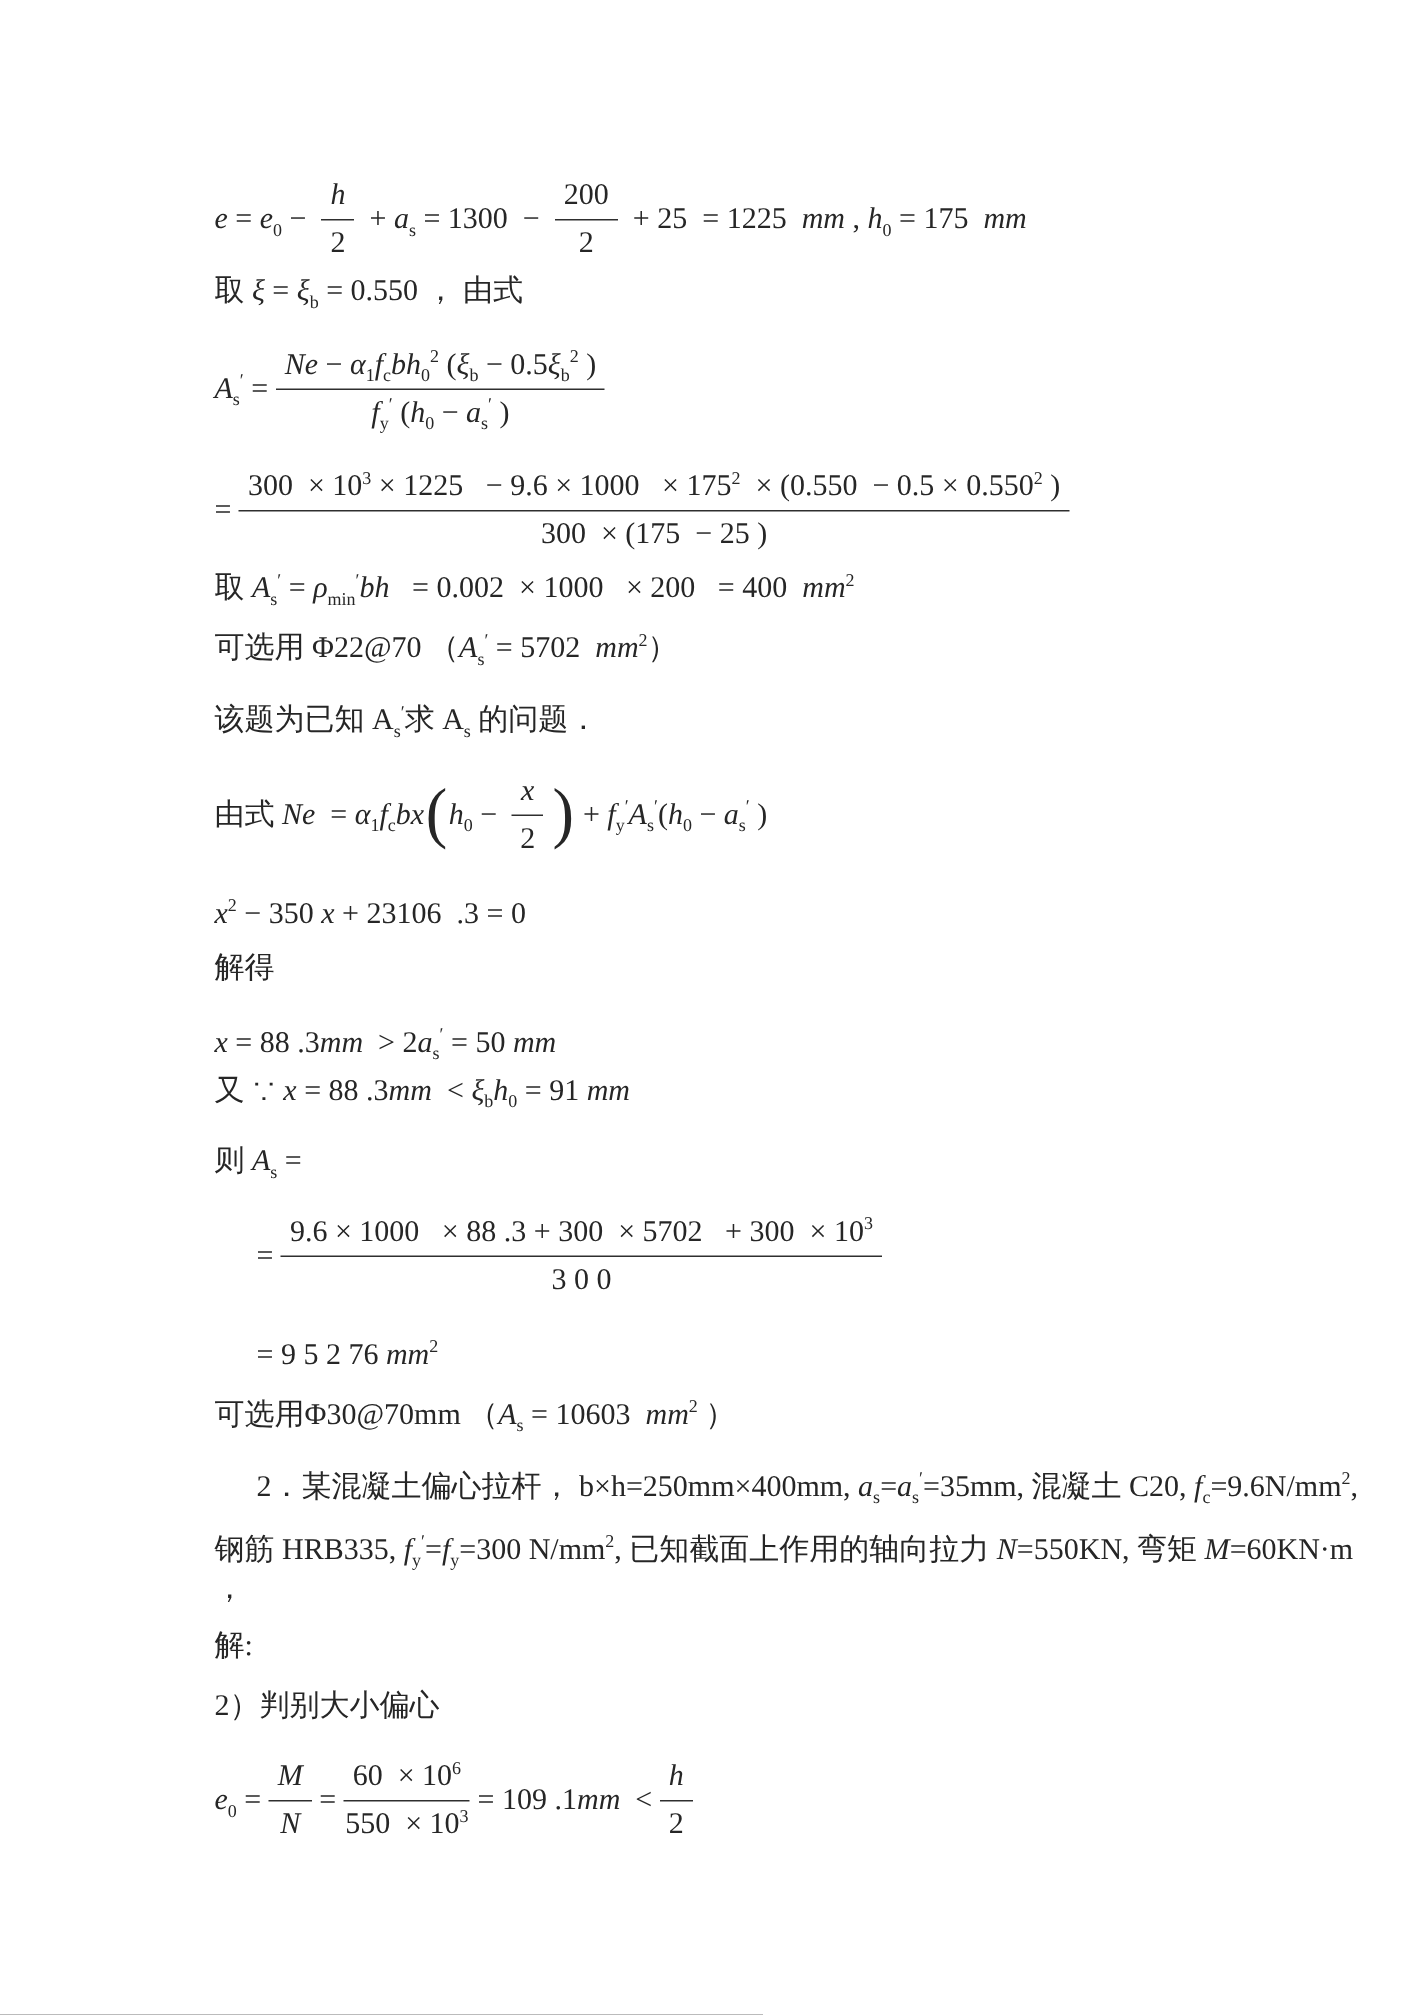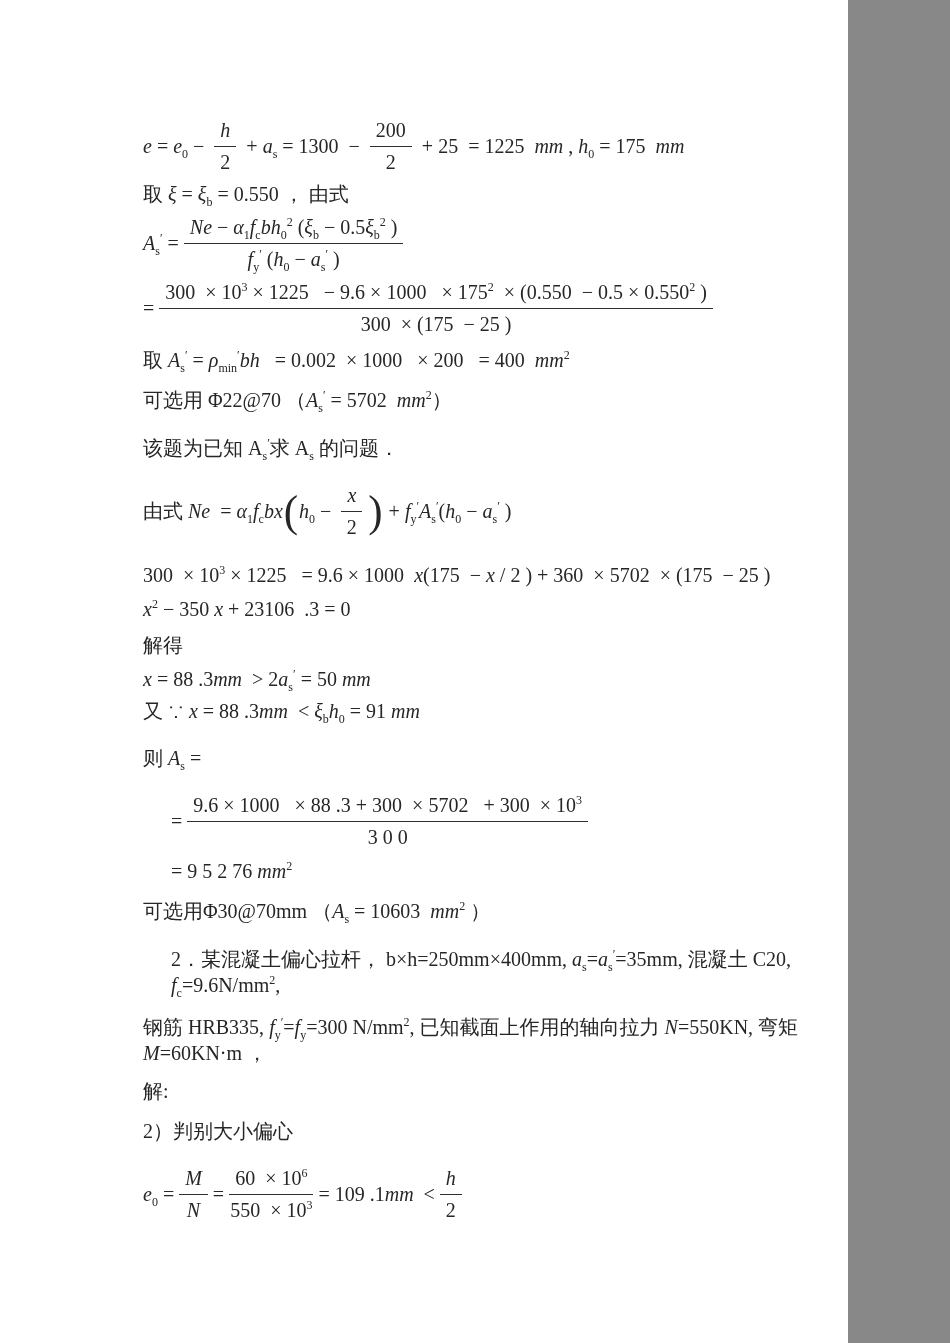--- a/index.html
+++ b/index.html
@@ -1,30 +1,30 @@
 <!DOCTYPE html>
 <html><head>
 <meta charset="utf-8">
 <style>
   html,body{margin:0;padding:0;background:#888;}
   .page{
-    width:848px;height:1343px;background:#ffffff;position:relative;
+    width:950px;height:1343px;background:#ffffff;position:relative;
     box-sizing:border-box;padding:118px 30px 0 143px;overflow:hidden;
     font-family:"Liberation Serif","DejaVu Serif",serif;
     color:#262626;font-size:20px;
   }
   .fl{display:flex;align-items:center;white-space:pre-wrap;line-height:1.25;}
   .tl{display:block;white-space:pre-wrap;line-height:1.3;}
   .frac{display:inline-flex;flex-direction:column;align-items:center;margin:0 5px;text-align:center;}
   .frac .num{padding:0 6px 3px;border-bottom:1.4px solid #2e2e2e;}
   .frac .den{padding-top:3px;}
   .bp{font-size:215%;font-weight:300;line-height:0.9;transform:scaleY(1.05);padding:0 1px;}
   sub,sup{font-size:60%;line-height:0;}
   i{font-style:italic;}
-  .mt6{margin-top:6px}.mt8{margin-top:8px}.mt10{margin-top:10px}
+  .mt6{margin-top:6px}.mt8{margin-top:24px}.mt10{margin-top:10px}
   .mt12{margin-top:12px}.mt14{margin-top:14px}.mt16{margin-top:16px}
   .mt18{margin-top:22px}.mt22{margin-top:22px}
   .ind{margin-left:28px}
 </style>
 </head>
 <body>
 
 <div class="page">
 
   <div class="fl">
@@ -56,21 +56,20 @@
 
   <div class="fl mt18">
     <span>由式 <i>Ne</i>  = <i>α</i><sub>1</sub><i>f</i><sub>c</sub><i>bx</i></span>
     <span class="bp">(</span>
     <span><i>h</i><sub>0</sub> − </span>
     <span class="frac"><span class="num"><i>x</i></span><span class="den">2</span></span>
     <span class="bp">)</span>
     <span> + <i>f</i><sub>y</sub><sup>′</sup><i>A</i><sub>s</sub><sup>′</sup>(<i>h</i><sub>0</sub> − <i>a</i><sub>s</sub><sup>′</sup> )</span>
   </div>
 
-  <div class="tl mt22">300  × 10<sup>3</sup> × 1225   = 9.6 × 1000  <i>x</i>(175  − <i>x</i> / 2 ) + 360  × 5702  × (175  − 25 )</div>
 
 
   <div class="tl mt8"><i>x</i><sup>2</sup> − 350 <i>x</i> + 23106  .3 = 0</div>
 
   <div class="tl mt10">解得</div>
 
   <div class="tl mt8"><i>x</i> = 88 .3<i>mm</i>  &gt; 2<i>a</i><sub>s</sub><sup>′</sup> = 50 <i>mm</i></div>
 
   <div class="tl mt6">又 ∵ <i>x</i> = 88 .3<i>mm</i>  &lt; <i>ξ</i><sub>b</sub><i>h</i><sub>0</sub> = 91 <i>mm</i></div>
 

